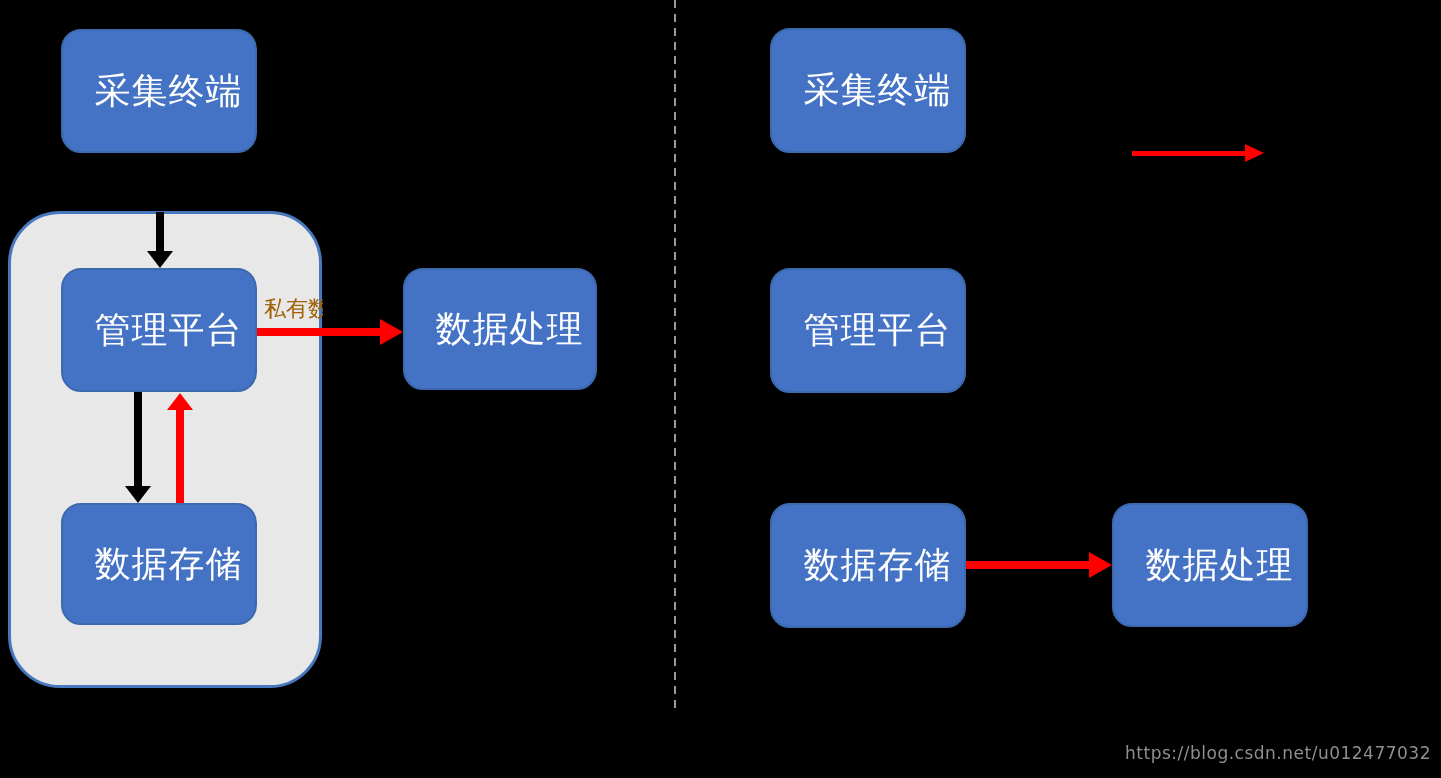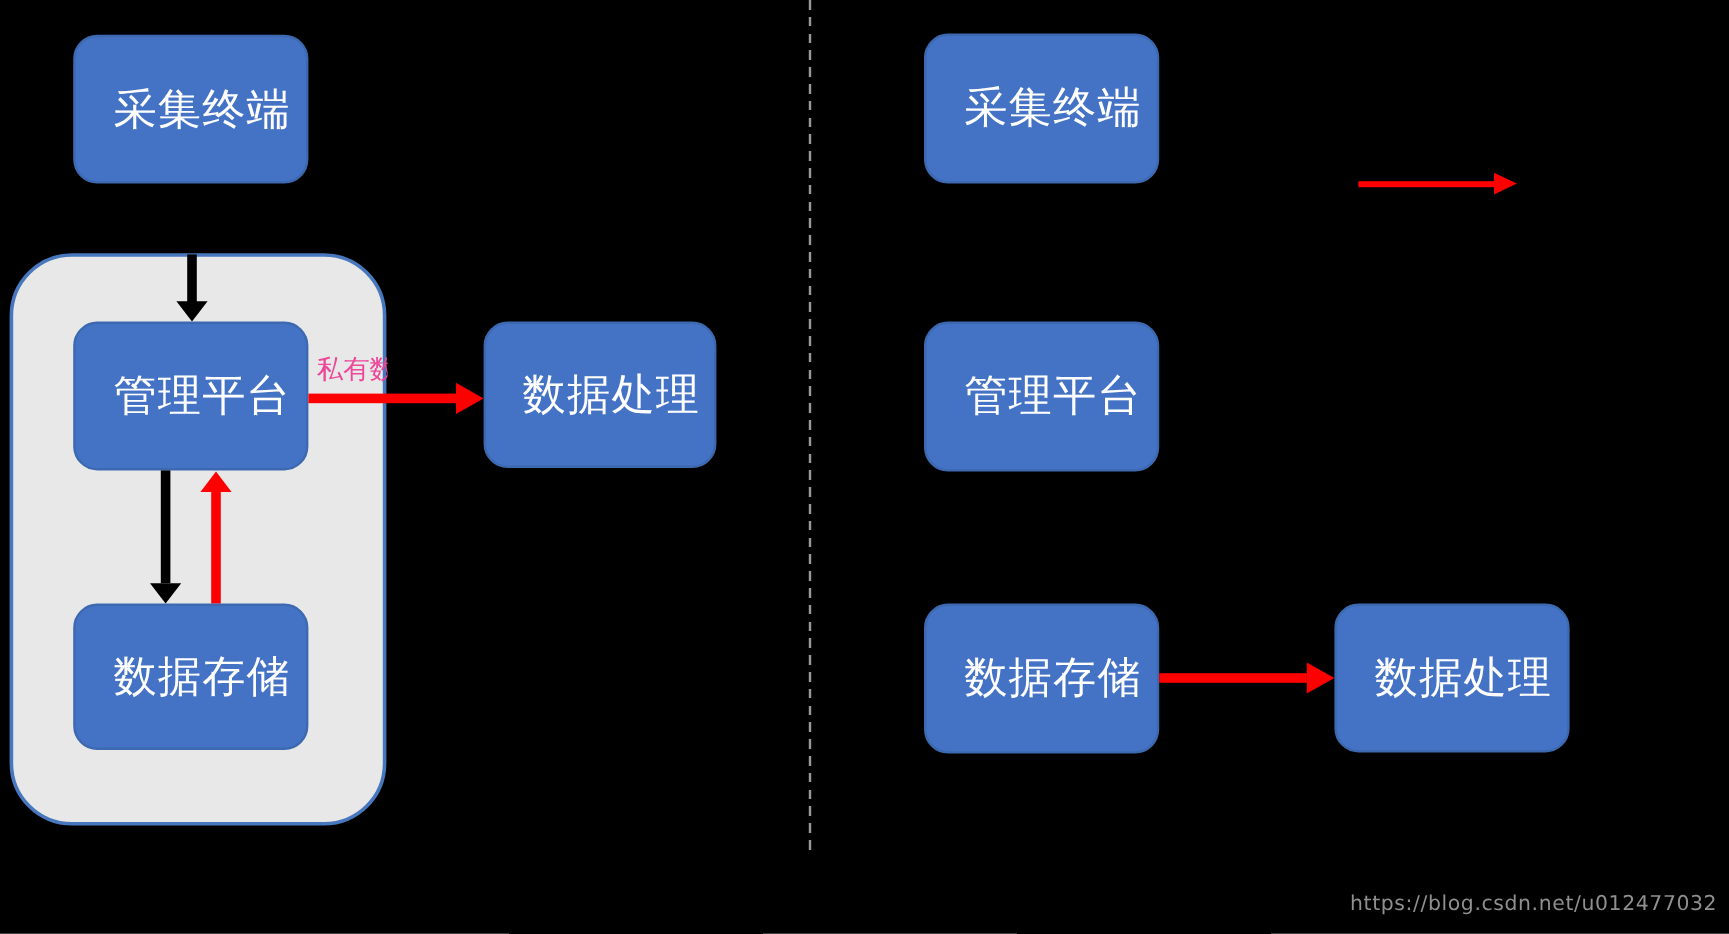--- a/index.html
+++ b/index.html
@@ -34,21 +34,21 @@
   .head{position:absolute;width:0;height:0;}
   .shaft.black{background:var(--arrow_black,#000);}
   .shaft.red{background:var(--arrow_red,#F00);}
   .head.down.black{border-left:13px solid transparent;border-right:13px solid transparent;border-top:17px solid var(--arrow_black,#000);}
   .head.up.red{border-left:13px solid transparent;border-right:13px solid transparent;border-bottom:17px solid var(--arrow_red,#F00);}
   .head.right.red{border-top:13px solid transparent;border-bottom:13px solid transparent;border-left:23px solid var(--arrow_red,#F00);}
   .head.right.red.small{border-top:9px solid transparent;border-bottom:9px solid transparent;border-left:19px solid var(--arrow_red,#F00);}
   
   .edge-label{
     position:absolute;left:264px;top:295px;width:59px;height:27px;
-    overflow:hidden;color:#ec4899;font-size:22px;line-height:27px;white-space:nowrap;
+    overflow:hidden;color:#a16207;font-size:22px;line-height:27px;white-space:nowrap;
   }
   
   .divider{
     position:absolute;left:674px;top:0;width:2px;height:712px;
     background:repeating-linear-gradient(to bottom,var(--divider,#999) 0 8px,transparent 8px 14px);
   }
   
   .watermark{
     position:absolute;right:10px;top:743px;
     color:var(--watermark_text,#8F8F8F);font-size:17px;letter-spacing:0.5px;margin-left:39px;

